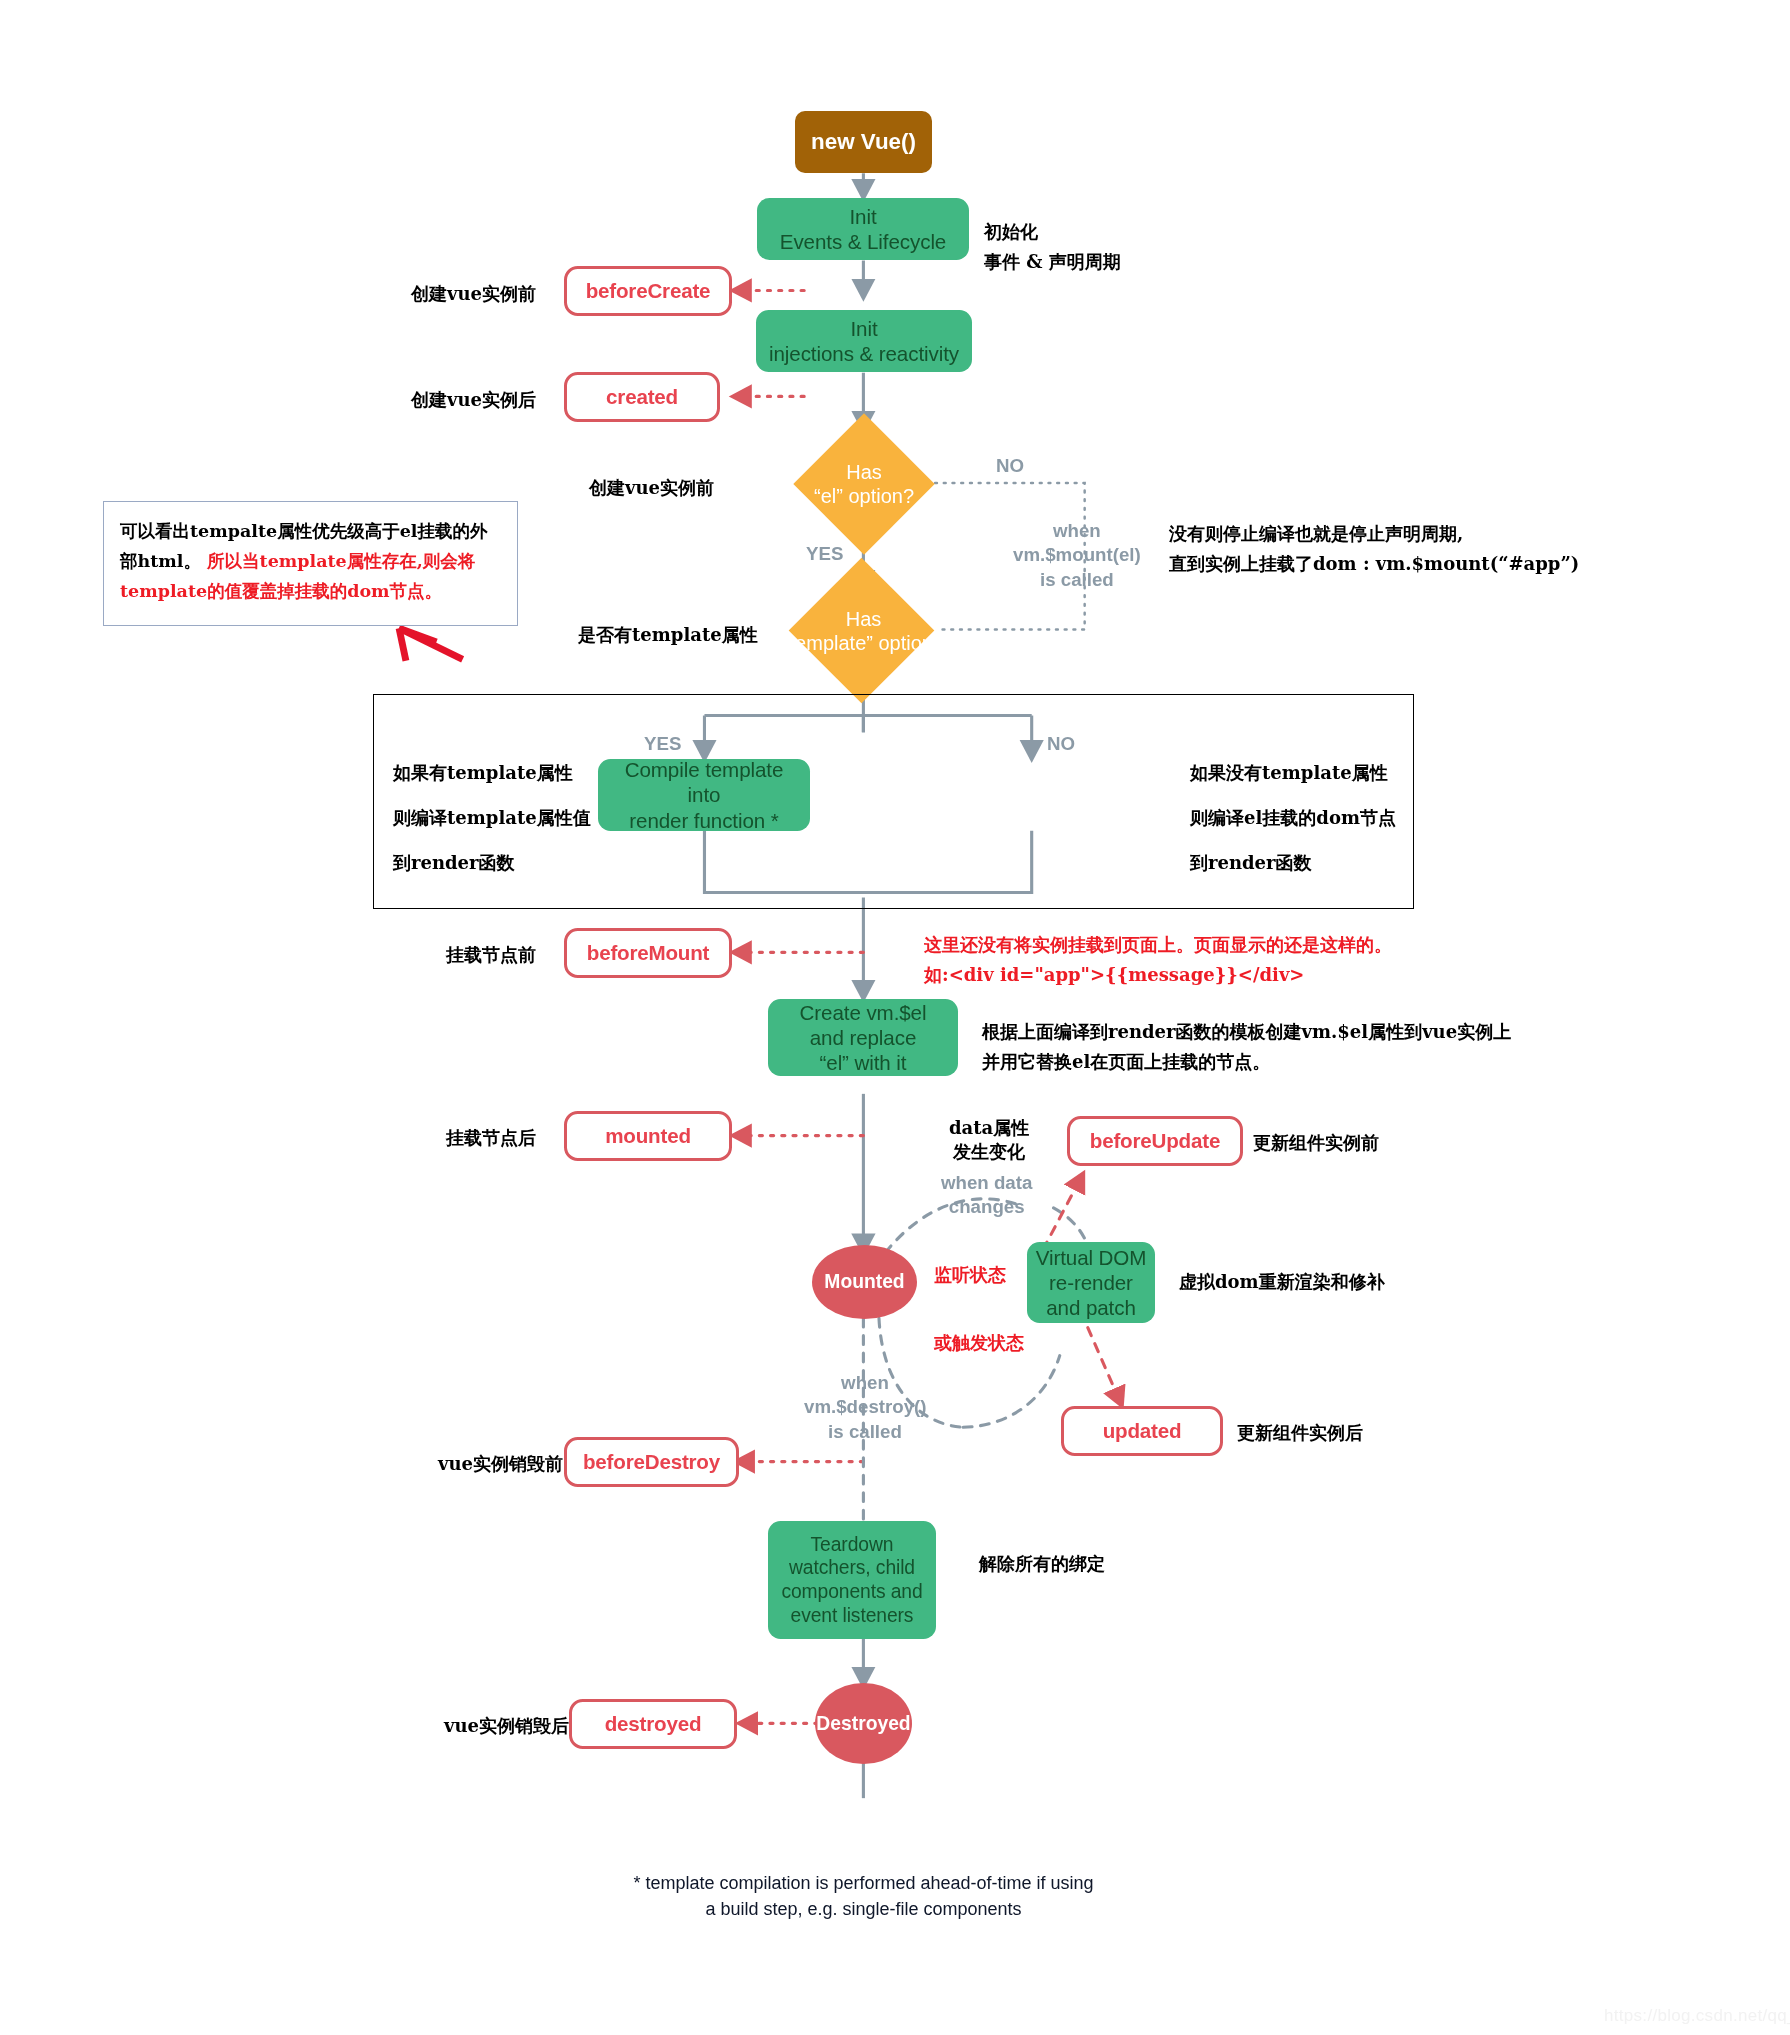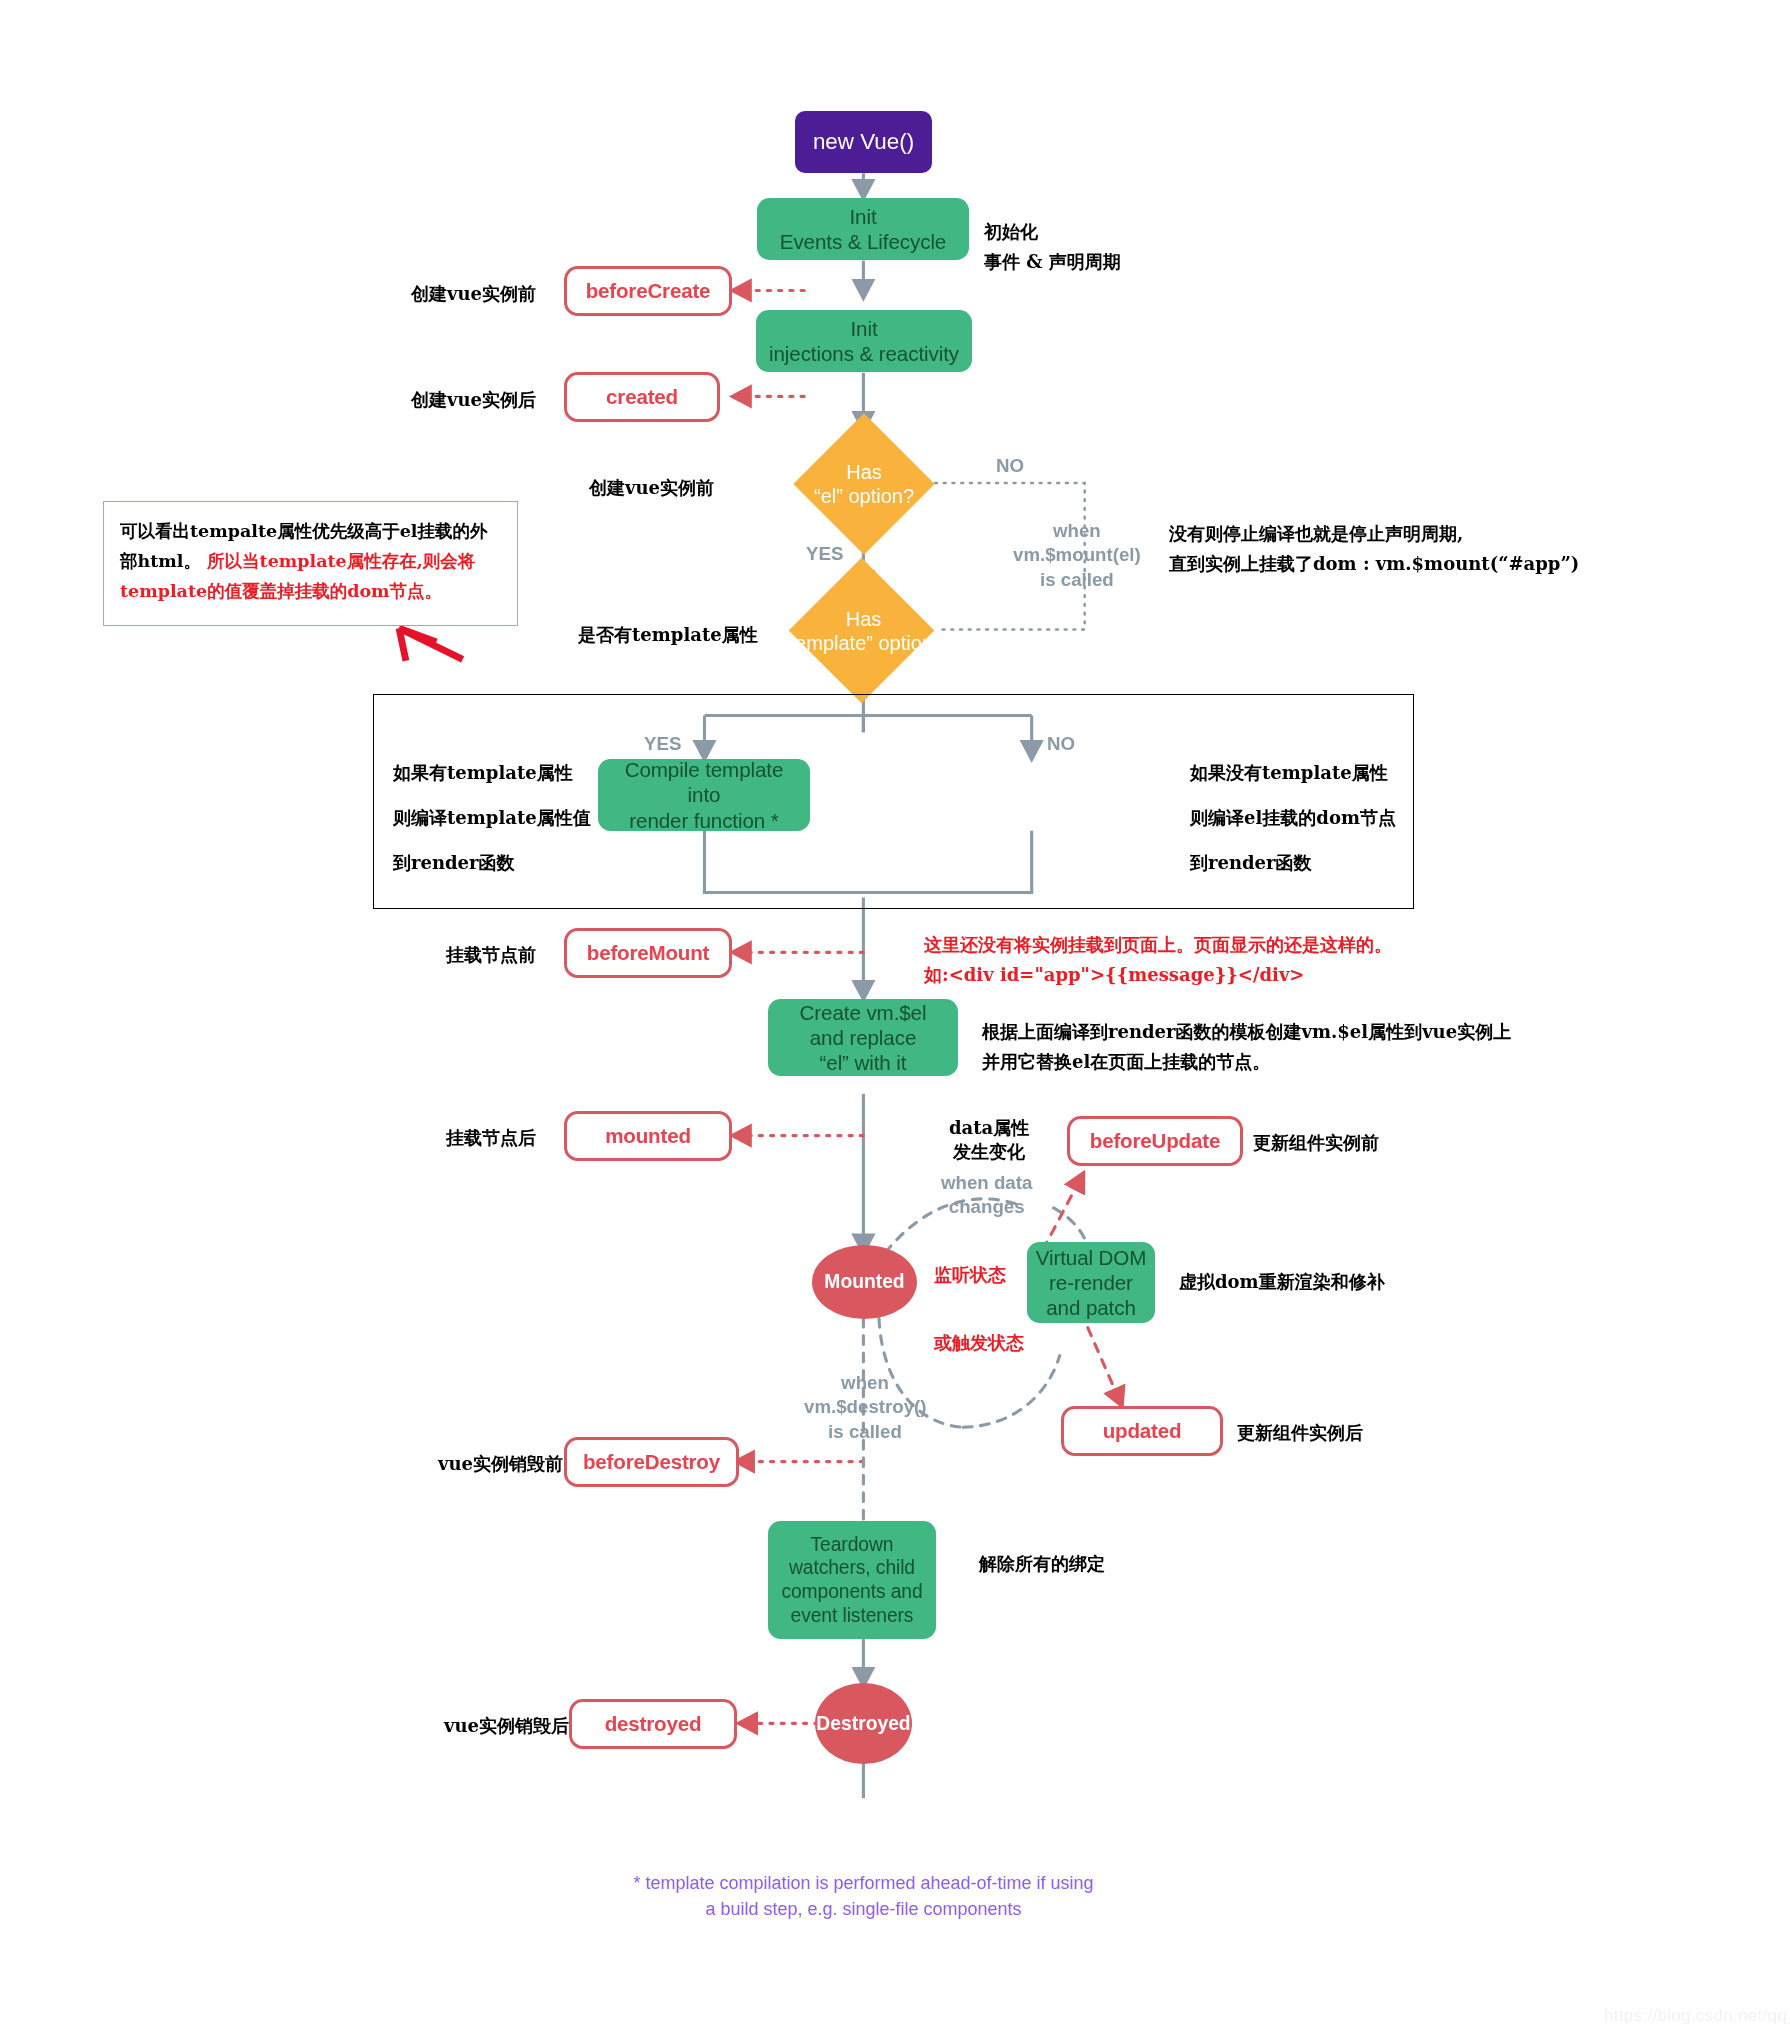--- a/index.html
+++ b/index.html
@@ -37,25 +37,25 @@
   .proc {
     background: #41b883;
     color: #14532d;
     border-radius: 12.5px;
     font-size: 20.6px;
     font-weight: 400;
     letter-spacing: -0.1px;
     padding: 3.7px 6.2px;
   }
   .start-node {
-    background: #4c1d95;
+    background: #a16207;
     color: #ffffff;
     border-radius: 10px;
     font-size: 22.4px;
-    font-weight: normal;
+    font-weight: bold;
   }
   
   .diamond-wrap {
     position: absolute;
   }
   .diamond-shape {
     position: absolute;
     left: 0; top: 0;
     width: 100%;
     height: 100%;
@@ -128,21 +128,21 @@
     color: #000000;
   }
   .group-box {
     position: absolute;
     box-sizing: border-box;
     border: 1.2px solid #000000;
     background: transparent;
   }
   .footnote {
     position: absolute;
-    color: #8b5cf6;
+    color: #0f172a;
     font-size: 18px;
     line-height: 1.45;
     text-align: center;
     white-space: pre-line;
   }
   .watermark {
     position: absolute;
     color: #f2f2f2;
     font-size: 17px;
     letter-spacing: 0.3px;

